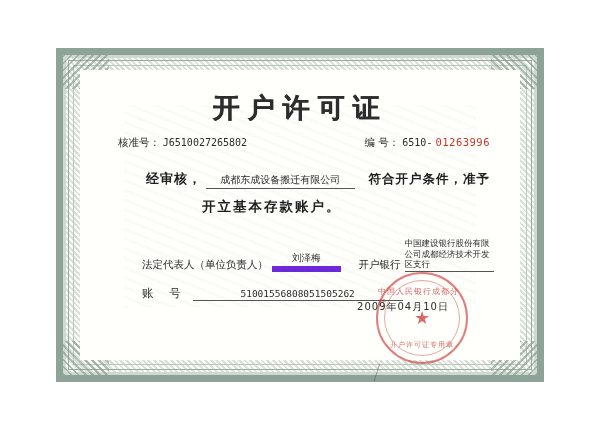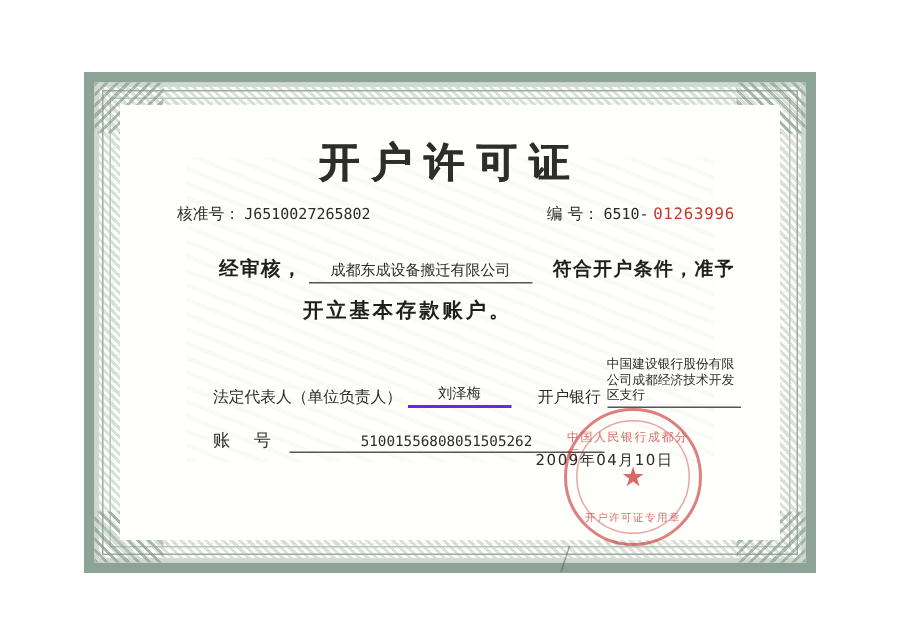--- a/index.html
+++ b/index.html
@@ -224,21 +224,21 @@
   .rep-label {
     font-family: "DejaVu Sans", sans-serif;
     font-size: 10.5px;
     color: #2b2b2b;
     white-space: nowrap;
     padding-top: 1px;
   }
   .rep-value {
     width: 118px;
     margin-left: 4px;
-    border-bottom: 2px solid #6d28d9;
+    border-bottom: 6px solid #6d28d9;
     text-align: center;
     font-family: "DejaVu Sans", sans-serif;
     font-size: 9.5px;
     color: #2b2b2b;
     padding-bottom: 1px;
   }
   .bank-label {
     font-family: "DejaVu Sans", sans-serif;
     font-size: 10.5px;
     color: #2b2b2b;

